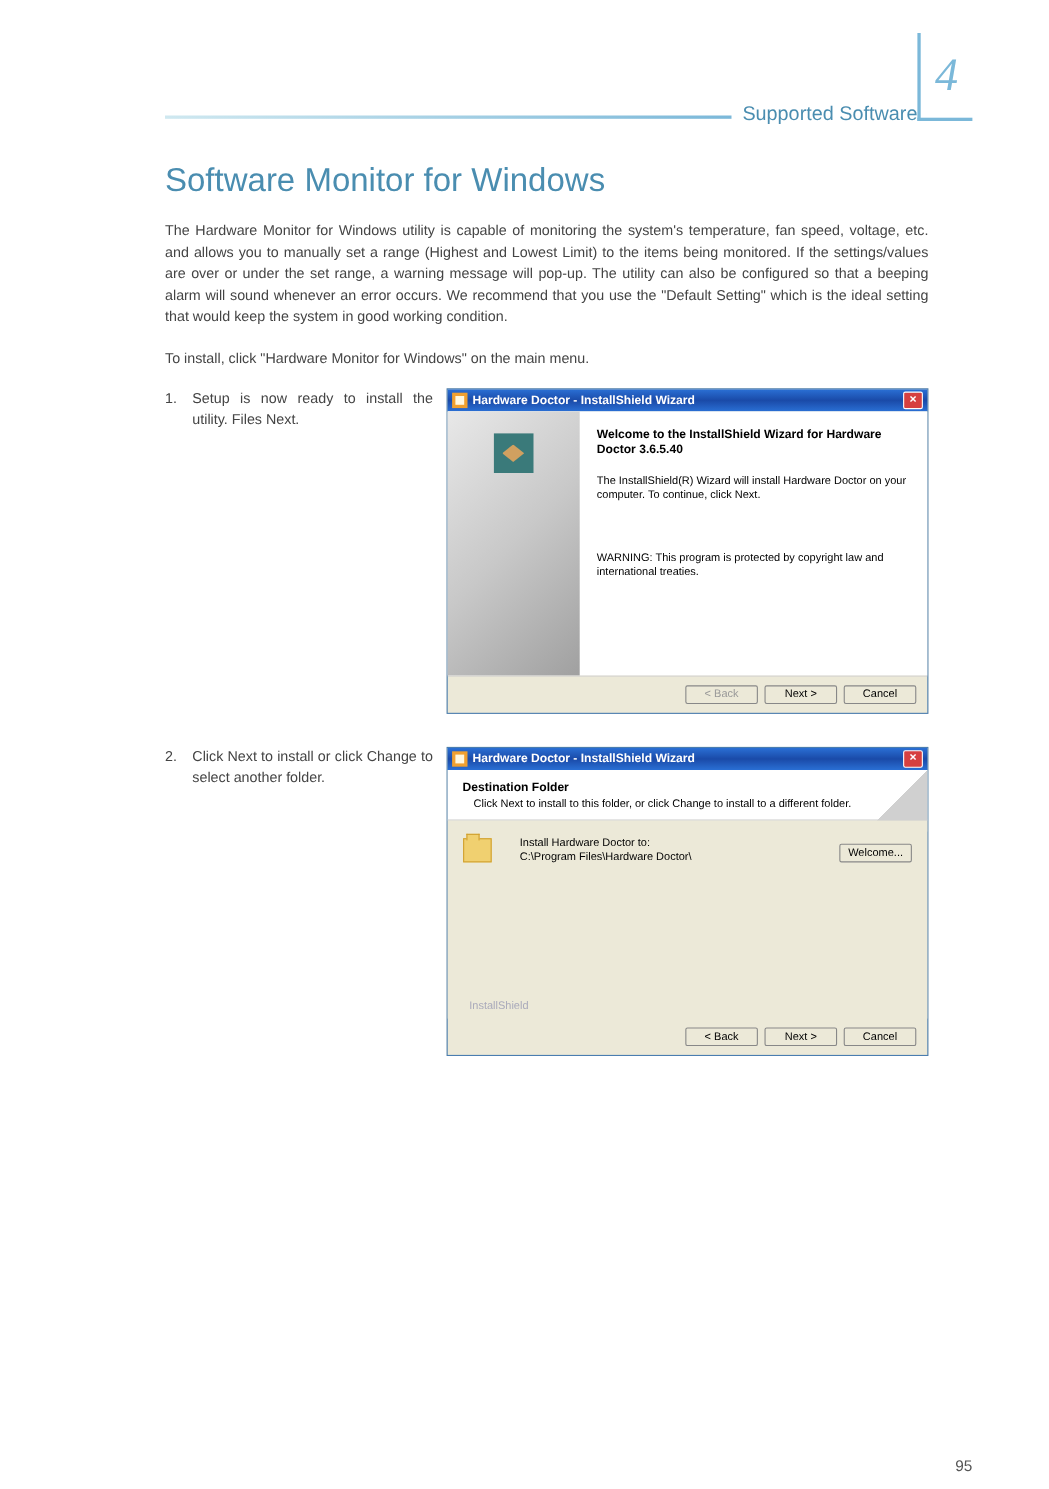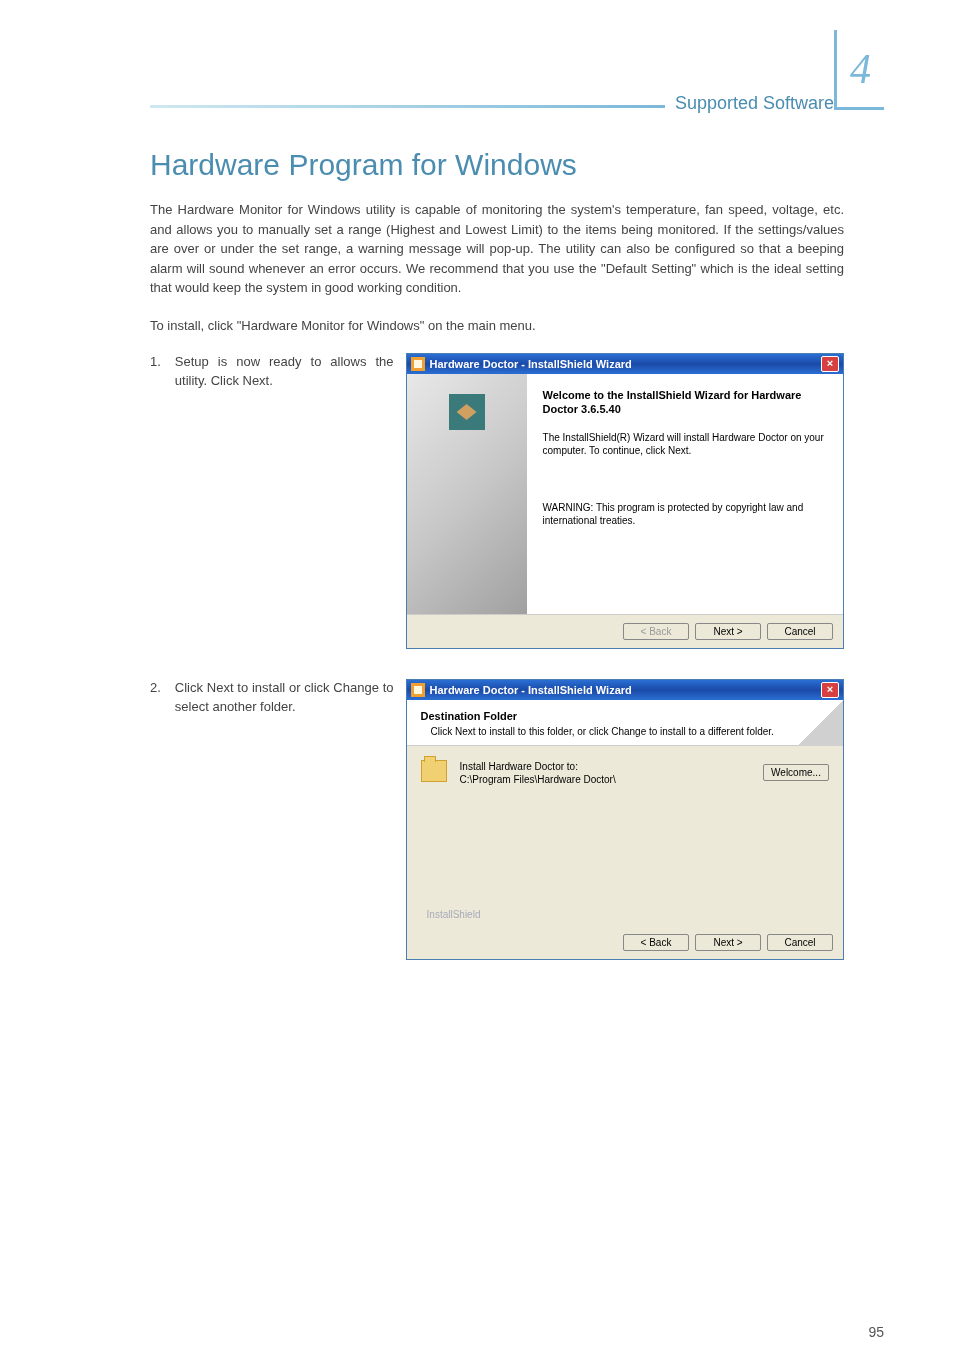--- a/index.html
+++ b/index.html
@@ -204,22 +204,22 @@
     background: linear-gradient(135deg, transparent 50%, #d0d0d0 50%);
   }
   .dest-body {
     background: #ece9d8;
     padding: 14px;
     min-height: 180px;
     position: relative;
   }
   .dest-row {
     display: flex;
-    gap: 13px;
-    align-items: flex-start;
+    gap: 26px;
+    align-items: center;
   }
   .folder-icon {
     width: 26px; height: 22px;
     background: #f0d070;
     border: 1px solid #d0a030;
     position: relative;
     flex-shrink: 0;
   }
   .folder-icon::before {
     content: "";
@@ -262,29 +262,29 @@
 <div class="page">
 
   <div class="header-row">
     <div class="header-line"></div>
     <div class="header-text">Supported Software</div>
     <div class="chapter-badge">
       <span class="chapter-num">4</span>
     </div>
   </div>
 
-  <h1 class="title">Hardware Program for Windows</h1>
+  <h1 class="title">Software Monitor for Windows</h1>
 
   <p class="body-text">The Hardware Monitor for Windows utility is capable of monitoring the system's temperature, fan speed, voltage, etc. and allows you to manually set a range (Highest and Lowest Limit) to the items being monitored. If the settings/values are over or under the set range, a warning message will pop-up. The utility can also be configured so that a beeping alarm will sound whenever an error occurs. We recommend that you use the "Default Setting" which is the ideal setting that would keep the system in good working condition.</p>
   <p class="body-text">To install, click "Hardware Monitor for Windows" on the main menu.</p>
 
   <div class="step-row">
     <div class="step-text-col">
       <div class="step-num">1.</div>
-      <div class="step-desc">Setup is now ready to allows the utility. Click Next.</div>
+      <div class="step-desc">Setup is now ready to install the utility. Files Next.</div>
     </div>
 
     <div class="dialog">
       <div class="titlebar">
         <span class="app-icon"></span>
         <span>Hardware Doctor - InstallShield Wizard</span>
         <span class="titlebar-spacer"></span>
         <span class="close-btn">×</span>
       </div>
       <div class="dialog-body">

